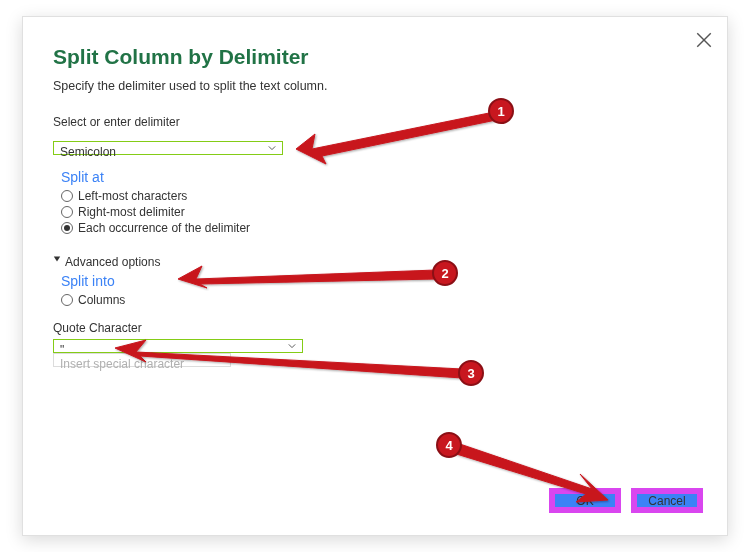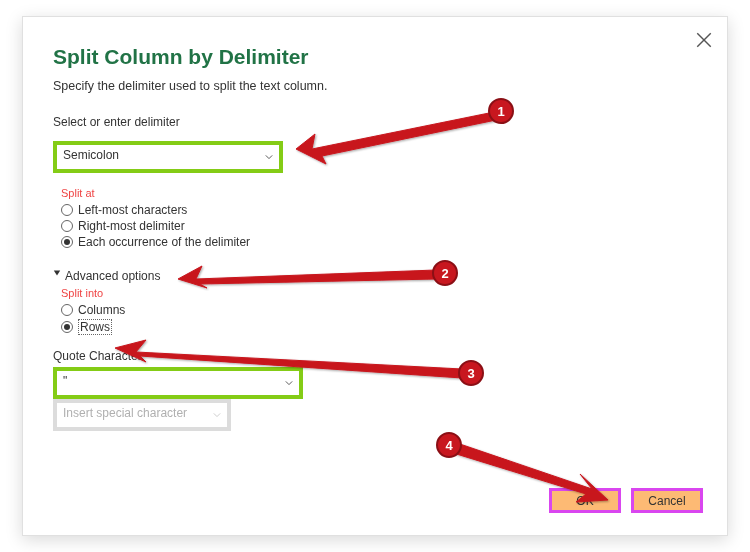--- a/index.html
+++ b/index.html
@@ -3,39 +3,39 @@
 <meta charset="utf-8">
 <style>
 *{box-sizing:border-box;margin:0;padding:0;font-family:"Segoe UI",Arial,sans-serif}
 body{background:#fff;width:750px;height:552px;position:relative;overflow:hidden}
 .dialog{position:absolute;left:22px;top:16px;width:706px;height:520px;background:#fff;border:1px solid #e0e0e0;box-shadow:0 4px 16px rgba(0,0,0,.15);padding:28px 30px 20px}
 .close-x{position:absolute;top:14px;right:14px;width:18px;height:18px;cursor:pointer;color:#555}
 .close-x svg{width:18px;height:18px}
 h1{font-size:21px;font-weight:700;color:#217346;margin-bottom:10px}
 .subtitle{font-size:12.5px;color:#333;margin-bottom:22px}
 .field-label{font-size:12px;color:#333;margin-bottom:12px}
-.dropdown{position:relative;width:230px;height:32px;border:4px solid #84cc16;background:#fff;font-size:12px;color:#333;padding:3px 22px 3px 6px;cursor:pointer}
+.dropdown{position:relative;width:230px;height:14px;border:1px solid #84cc16;background:#fff;font-size:12px;color:#333;padding:3px 22px 3px 6px;cursor:pointer}
 .dropdown .caret{position:absolute;right:6px;top:50%;transform:translateY(-50%)}
 .caret svg{width:8px;height:8px;display:block}
-.section-label{font-size:11px;color:#ef4444;margin:14px 0 4px 8px}
+.section-label{font-size:14px;color:#3b82f6;margin:14px 0 4px 8px}
 .radio-group{margin-left:8px}
 .radio-row{display:flex;align-items:center;font-size:12px;color:#333;margin:2px 0;cursor:pointer}
 .radio{width:12px;height:12px;border:1px solid #666;border-radius:50%;margin-right:5px;display:inline-flex;align-items:center;justify-content:center;background:#fff}
 .radio.checked::after{content:"";width:6px;height:6px;border-radius:50%;background:#333}
 .adv-toggle{display:flex;align-items:flex-start;font-size:12px;color:#333;margin:20px 0 4px;cursor:pointer}
 .adv-toggle .tri{margin-right:4px}
 .tri svg{width:8px;height:8px;display:block}
 .rows-focus{border:1px dotted #666;padding:0 1px}
 .quote-label{font-size:12px;color:#333;margin:14px 0 4px}
 .dropdown.quote{width:250px}
 .check-row{display:flex;align-items:center;font-size:12px;color:#b0b0b0;margin:14px 0 6px}
 .checkbox{width:13px;height:13px;border:1px solid #ccc;margin-right:6px;background:#fff}
 .dropdown.special{width:178px;color:#b0b0b0;border-color:#dcdcdc}
 .buttons{position:absolute;right:24px;bottom:22px;display:flex;gap:10px}
-.btn{width:72px;height:25px;border:3px solid #d946ef;background:#fdba74;font-size:12px;color:#333;cursor:pointer;display:flex;align-items:center;justify-content:center}
+.btn{width:72px;height:25px;border:6px solid #d946ef;background:#3b82f6;font-size:12px;color:#333;cursor:pointer;display:flex;align-items:center;justify-content:center}
 .callout{position:absolute;pointer-events:none}
 .arrow{fill:#c8171f;stroke:#c8171f}
 .num-circle{width:26px;height:26px;border-radius:50%;background:#c8171f;border:2px solid #8b0f15;color:#fff;font-size:13px;font-weight:600;display:flex;align-items:center;justify-content:center;position:absolute}
 </style>
 </head>
 <body>
 
 <div class="dialog">
   <div class="close-x">
     <svg viewBox="0 0 16 16">
@@ -81,24 +81,20 @@
       </span>
     <span>Advanced options</span>
   </div>
 
   <div class="section-label" style="margin-top:2px">Split into</div>
   <div class="radio-group">
     <div class="radio-row">
         <span class="radio"></span>
         <span>Columns</span>
       </div>
-    <div class="radio-row">
-        <span class="radio checked"></span>
-        <span class="rows-focus">Rows</span>
-      </div>
   </div>
 
   <div class="quote-label">Quote Character</div>
   <div class="dropdown quote">
     <span>"</span>
     <span class="caret">
         <svg viewBox="0 0 10 10">
           <polyline points="1,3 5,7 9,3" fill="none" stroke="#555" stroke-width="1.2"></polyline>
         </svg>
       </span>

